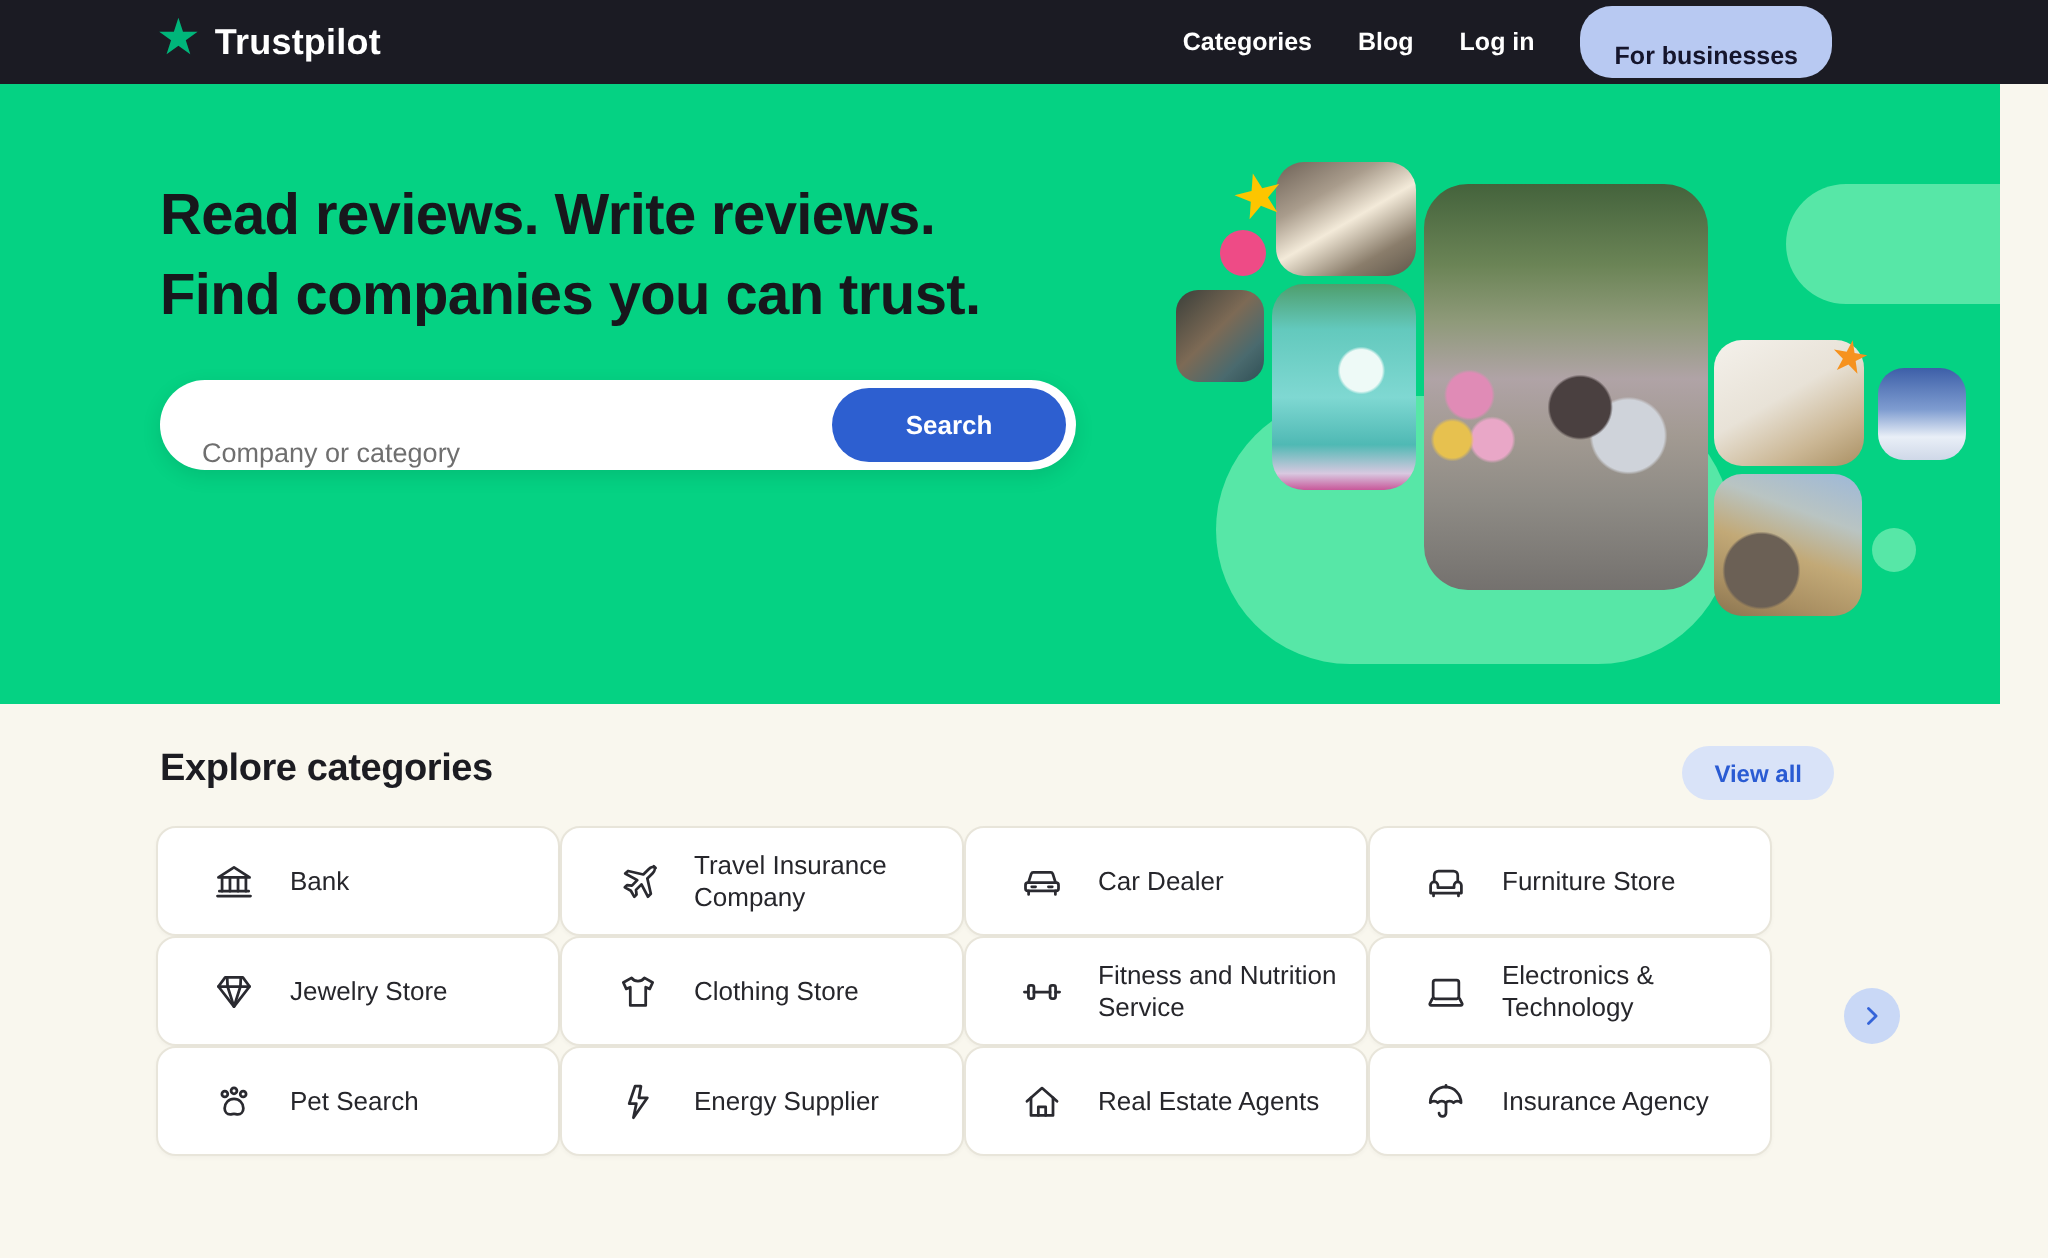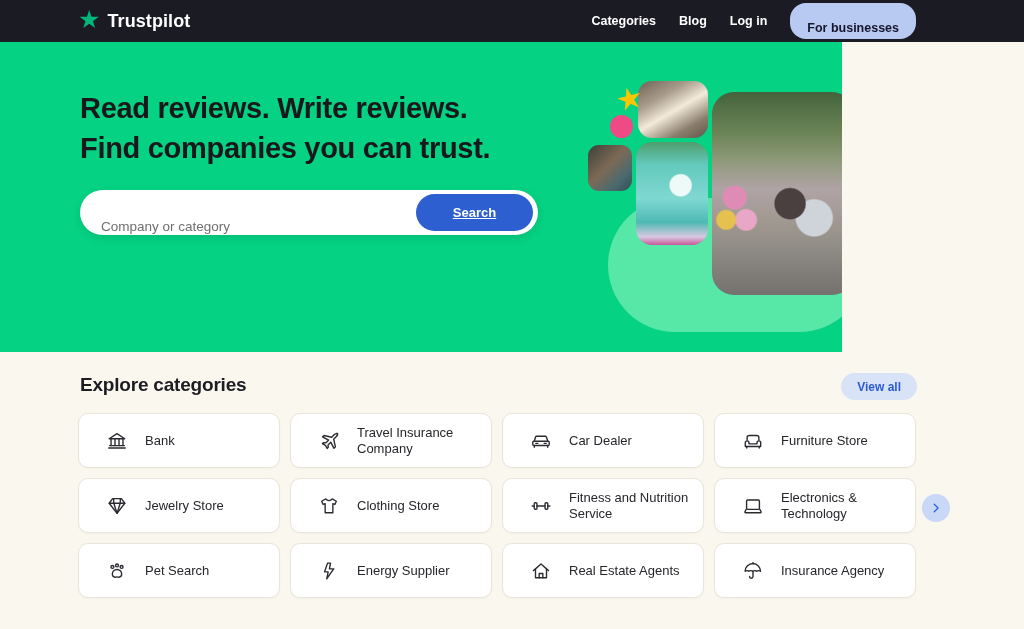--- a/index.html
+++ b/index.html
@@ -11,30 +11,30 @@
           display:flex;align-items:center;padding:0 108px 0 78px;box-sizing:border-box;z-index:6;}
   .logo{display:flex;align-items:center;gap:7px;cursor:pointer;}
   .logo-star{color:var(--brand-green,#00b67a);font-size:25px;line-height:1;margin-top:-3px;}
   .logo-text{color:#ffffff;font-size:18px;font-weight:700;letter-spacing:.1px;}
   .nav{margin-left:auto;display:flex;align-items:center;gap:23px;}
   .nav a{color:#fff;font-size:12.5px;font-weight:700;text-decoration:none;cursor:pointer;}
   .biz-btn{background:var(--pill-lavender,#b8c9f2);color:#15152c;font-size:12.5px;font-weight:700;
            border:none;border-radius:16px;height:28px;padding:18px 17px;cursor:pointer;font-family:inherit;}
 
   
-  .hero{position:absolute;top:42px;left:0;width:842px;height:310px;background:var(--hero-green,#05d283);overflow:hidden;}
+  .hero{position:absolute;top:42px;left:0;width:1000px;height:310px;background:var(--hero-green,#05d283);overflow:hidden;}
   .hero h1{position:absolute;left:80px;top:46px;margin:0;font-size:29px;line-height:40px;font-weight:800;
            color:#17171c;letter-spacing:-.3px;}
   .searchbar{position:absolute;left:80px;top:148px;width:458px;height:45px;background:#fff;border-radius:25px;
              display:flex;align-items:flex-end;box-shadow:0 3px 10px rgba(0,0,0,.10);z-index:5;}
   .searchbar input{flex:1;border:none;outline:none;background:transparent;margin-left:19px;margin-right:125px;
                    font-size:13.5px;color:#333;font-family:inherit;}
   .searchbar input::placeholder{color:#6f6f6f;}
   .search-btn{position:absolute;right:5px;top:4px;height:37px;width:117px;border:none;border-radius:19px;
-              background:var(--accent-blue,#2d5fd0);color:#fff;font-size:13px;font-weight:700;cursor:pointer;font-family:inherit;text-decoration:underline;}
+              background:var(--accent-blue,#2d5fd0);color:#fff;font-size:13px;font-weight:700;cursor:pointer;font-family:inherit;}
 
   
   .blob{position:absolute;background:var(--hero-green-light,#57e7a7);z-index:1;}
   .blob-pill{left:893px;top:50px;width:175px;height:60px;border-radius:30px;}
   .blob-big{left:608px;top:156px;width:258px;height:134px;border-radius:67px;}
   .blob-dot{left:936px;top:222px;width:22px;height:22px;border-radius:50%;z-index:3;}
   .photo{position:absolute;z-index:2;}
   .ph-gym{left:638px;top:39px;width:70px;height:57px;border-radius:14px;
           background:linear-gradient(150deg,#6e6257 0%,#a99c8c 30%,#f3ead9 52%,#8a7d6b 78%,#5f564a 100%);}
   .ph-men{left:588px;top:103px;width:44px;height:46px;border-radius:11px;
@@ -60,21 +60,21 @@
   .star-yellow{left:616px;top:42px;font-size:30px;color:#fdc500;transform:rotate(-14deg);}
   .star-orange{left:915px;top:126px;font-size:22px;color:#f6921e;transform:rotate(10deg);}
   .dot-pink{left:610px;top:73px;width:23px;height:23px;border-radius:50%;background:#ee4b86;}
 
   
   .cats{position:absolute;top:352px;left:0;width:1024px;height:313px;background:var(--cream-bg,#f9f7ee);}
   .cats h2{position:absolute;left:80px;top:22px;margin:0;font-size:19px;font-weight:800;color:#1c1c22;letter-spacing:-.2px;}
   .view-all{position:absolute;right:107px;top:21px;height:27px;padding:0 16px;border:none;border-radius:15px;
             background:#d9e3f8;color:var(--link-blue,#2a5bd3);font-weight:700;font-size:12px;cursor:pointer;font-family:inherit;}
   #category-grid{position:absolute;left:78px;top:61px;display:grid;grid-template-columns:repeat(4,202px);
-                 grid-auto-rows:55px;gap:10px;}
+                 grid-auto-rows:55px;}
   .card{background:#fff;border:1px solid #e8e5da;border-radius:10px;display:flex;align-items:center;
         padding:0 12px 0 27px;gap:17px;box-sizing:border-box;cursor:pointer;box-shadow:0 1px 2px rgba(0,0,0,.03);}
   .cicon{flex:none;display:flex;align-items:center;}
   .cicon svg{stroke:#2a2a30;fill:none;stroke-width:1.5;stroke-linecap:round;stroke-linejoin:round;}
   .clabel{font-size:13px;color:#26262b;line-height:16px;}
   .next-btn{position:absolute;left:922px;top:142px;width:28px;height:28px;border-radius:50%;border:none;
             background:#c9d8f6;display:flex;align-items:center;justify-content:center;cursor:pointer;padding:0;}
   .next-btn svg{stroke:#3464d9;fill:none;stroke-width:2.4;stroke-linecap:round;stroke-linejoin:round;}
 </style>
 </head>

